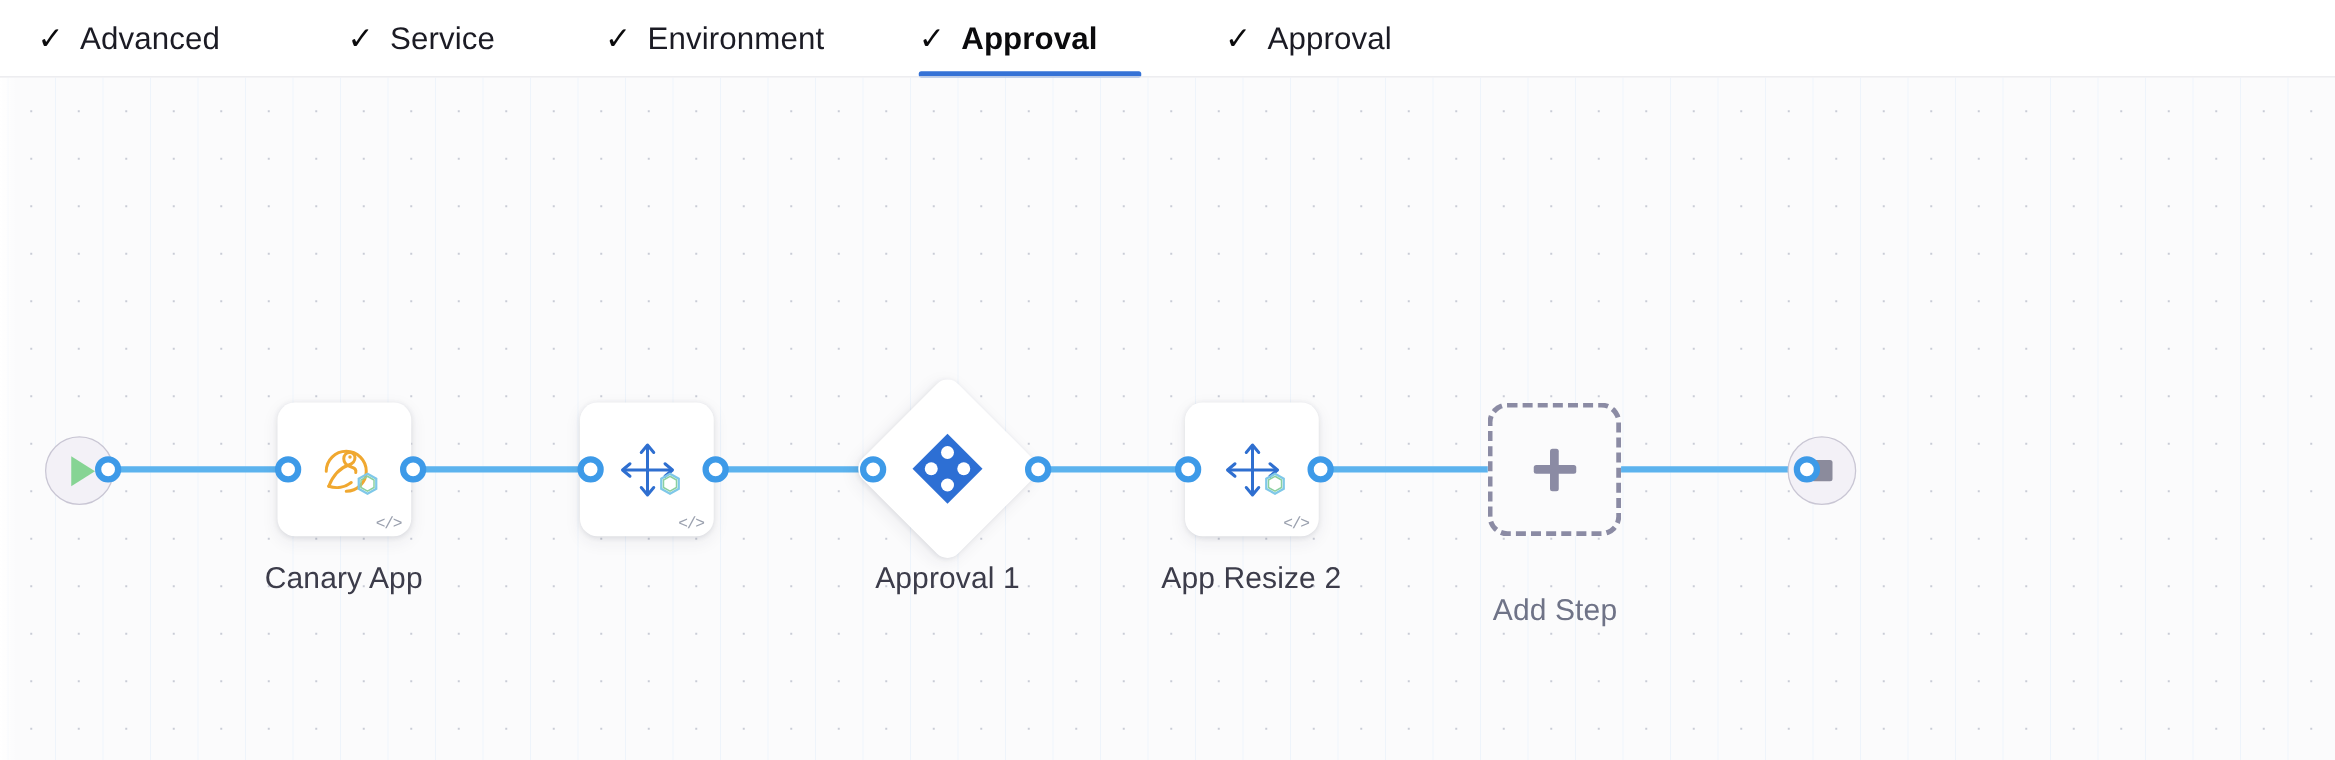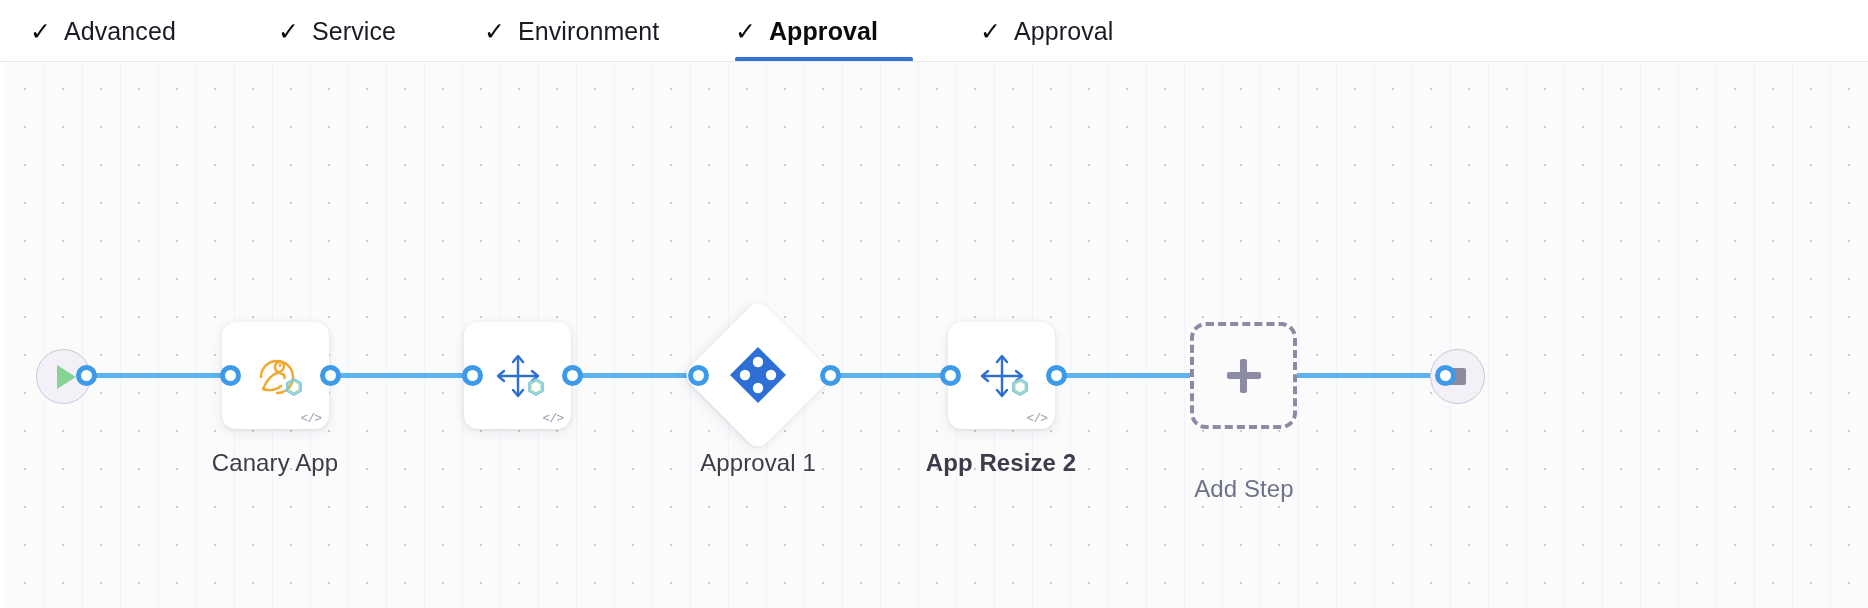--- a/index.html
+++ b/index.html
@@ -273,21 +273,21 @@
       <span style="position:absolute;left:62px;top:55px;">
         <svg width="20" height="20" viewBox="0 0 20 20">
           <polygon points="10,2 17,6 17,14 10,18 3,14 3,6" fill="none" stroke="#7fc8e8" stroke-width="1.8"></polygon>
           <polygon points="10,4 15.2,7 15.2,13 10,16 4.8,13 4.8,7" fill="none" stroke="#8bd0a0" stroke-width="1.2"></polygon>
         </svg>
       </span>
       <span class="codetag">&lt;/&gt;</span>
     </div>
     <div class="port" style="left:940px;"></div>
     <div class="port" style="left:1046px;"></div>
-    <div class="nlabel" style="left:886px;font-weight:bold;">
+    <div class="nlabel" style="left:886px;">
       <span>App Resize 2</span>
     </div>
 
     <div class="addstep" style="left:1190px;">
       <span class="plus-h"></span>
       <span class="plus-v"></span>
     </div>
     <div class="nlabel muted" style="left:1129px;">
       <span>Add Step</span>
     </div>

